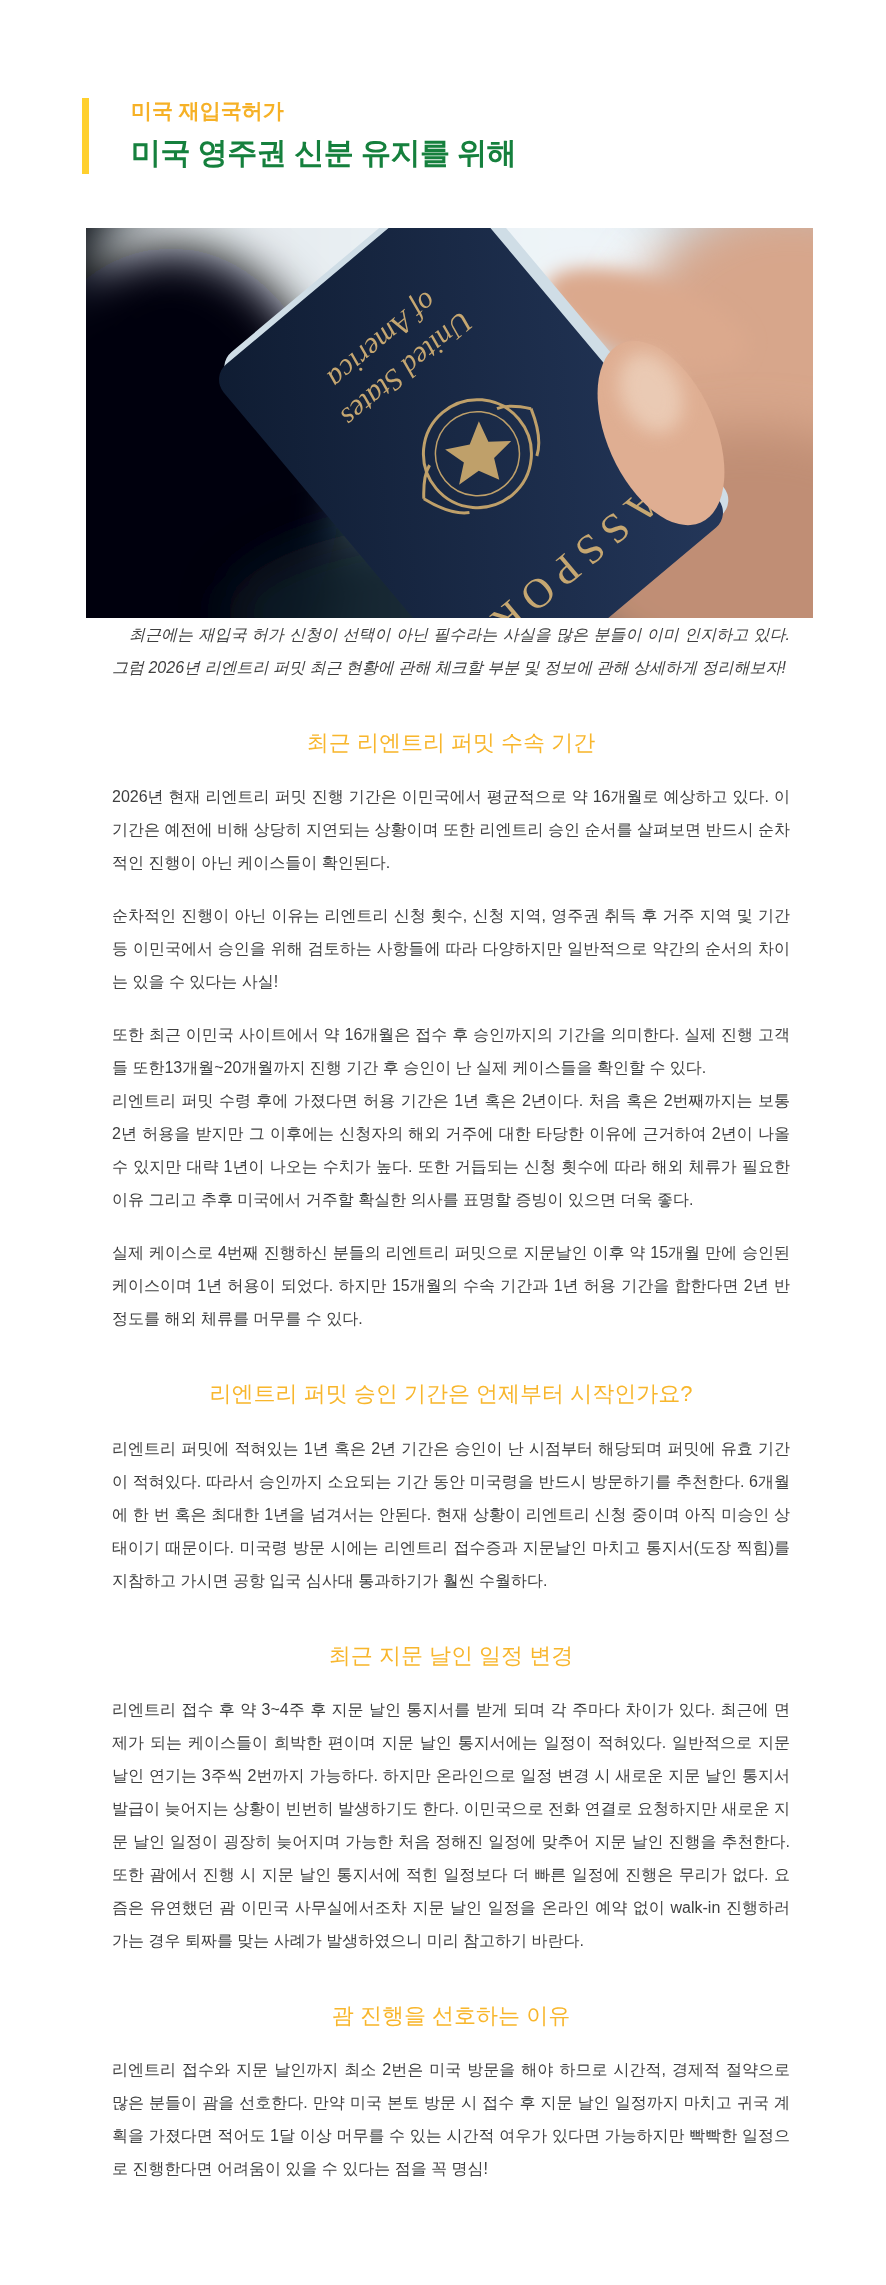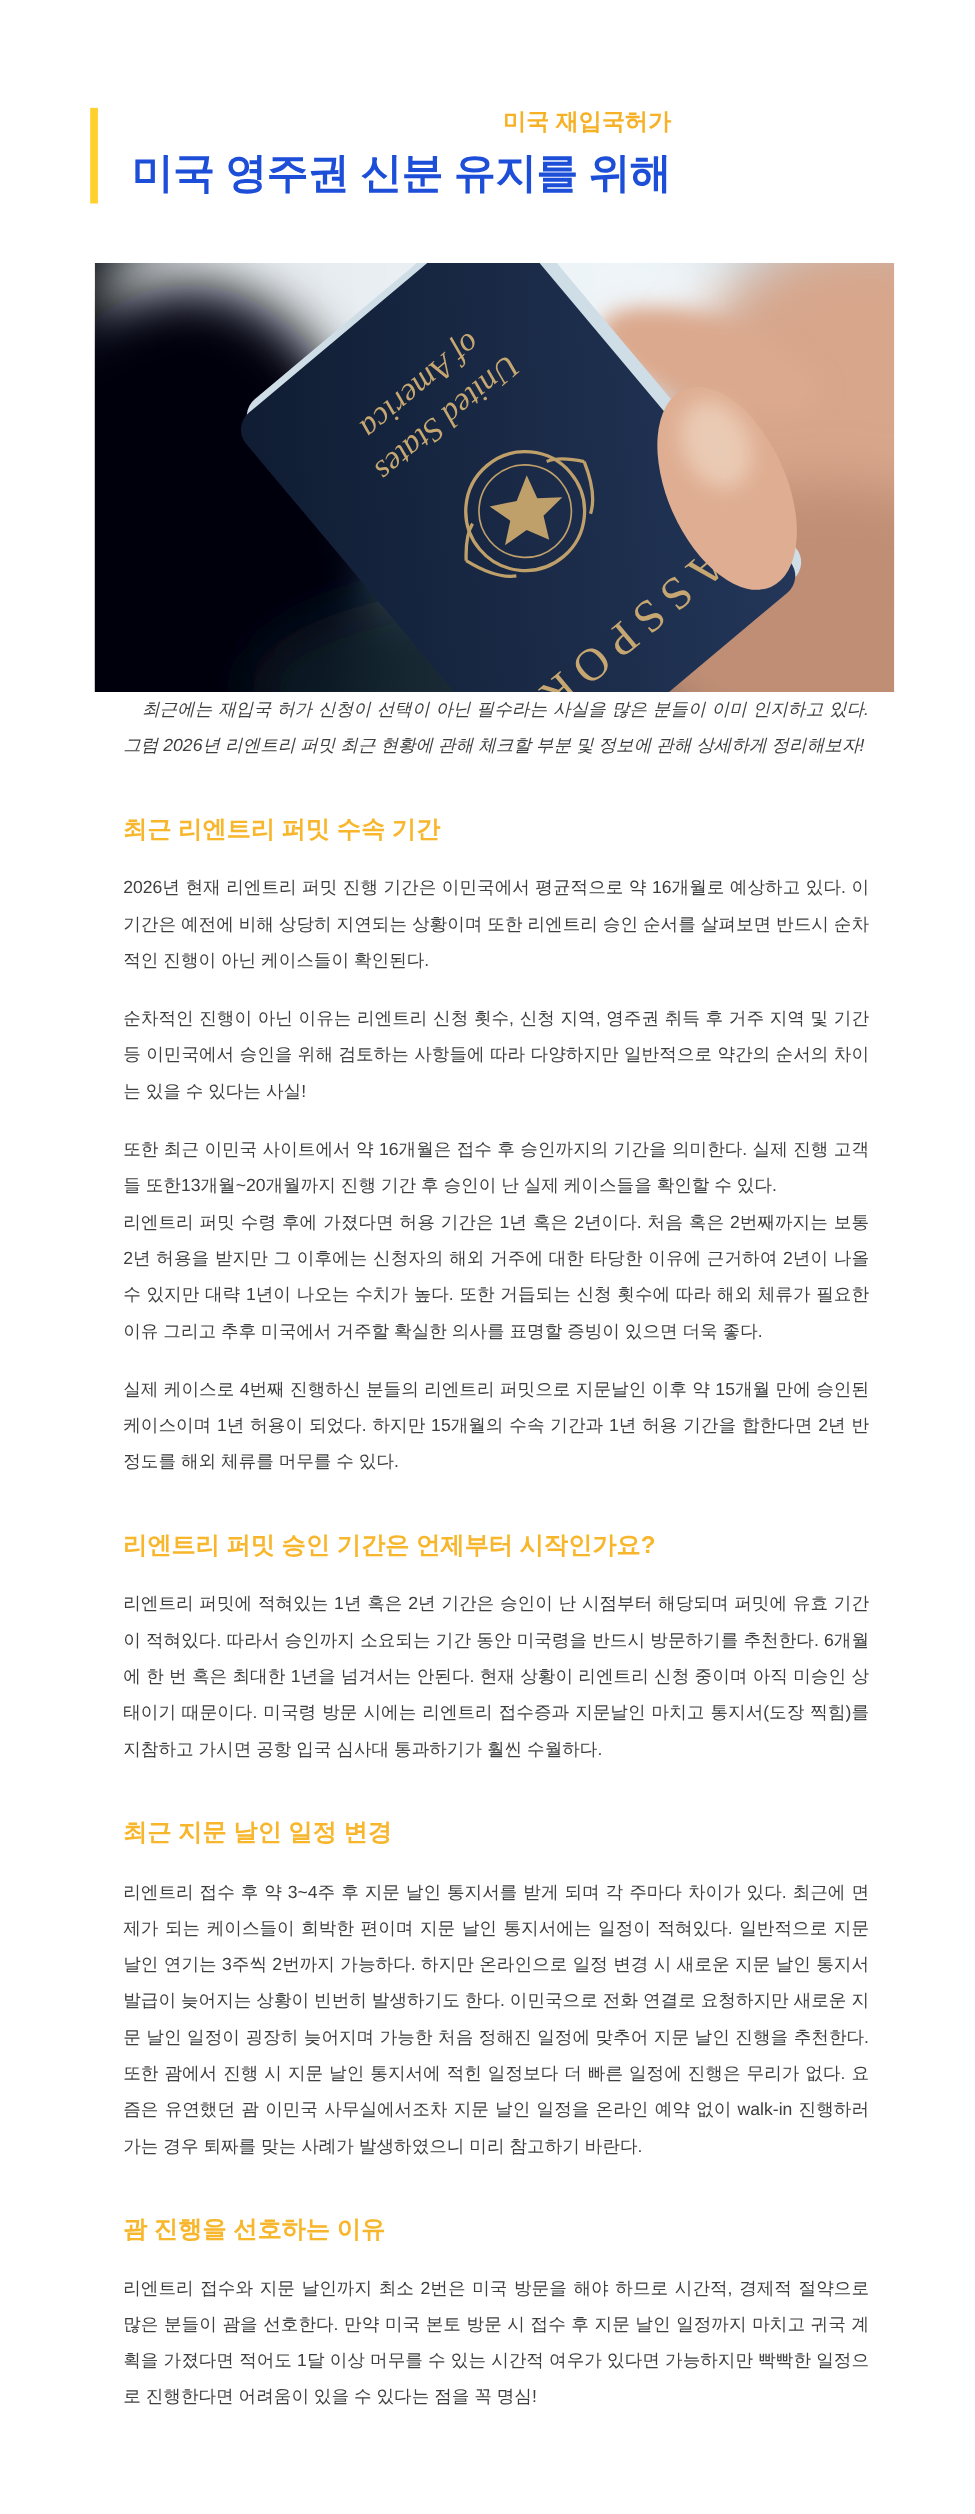--- a/index.html
+++ b/index.html
@@ -6,33 +6,33 @@
   body{
     width:886px;
     font-family:"Liberation Sans","DejaVu Sans",sans-serif;
     color:#3e3e3e;
   }
   .page{padding:98px 0 88px;}
 
   
   .hero-header{margin-left:82px;display:flex;align-items:stretch;}
   .accent-rule{width:7px;background:#ffd02e;flex:none;}
-  .header-text{padding-left:31px;text-align:right;}
+  .header-text{padding-left:42px;}
   .badge{color:#f6b126;font-weight:bold;font-size:21px;line-height:1;margin:2px 0 12px;}
-  .title{margin:0;font-size:38px;line-height:1.36;font-weight:800;color:#1d4ed8;letter-spacing:-0.5px;}
+  .title{margin:0;font-size:30px;line-height:1.36;font-weight:800;color:#15803d;letter-spacing:-0.5px;}
 
   
   .hero{margin:54px 0 0 86px;width:727px;height:390px;padding:0;overflow:hidden;}
   .hero svg{display:block;}
 
   
   .content{margin:0 96px 0 112px;}
   .content p{font-size:16px;line-height:33px;margin:0 0 20px;text-align:justify;color:#3e3e3e;}
   .intro{margin:56px 0 24px;text-indent:17px;font-style:italic;}
-  .sec-head{color:#f8b62c;font-size:22px;font-weight:700;margin:46px 0 24px;line-height:1.2;}
+  .sec-head{color:#f8b62c;font-size:22px;font-weight:400;margin:46px 0 24px;line-height:1.2;text-align:center;}
   section p:last-child{margin-bottom:0;}
 </style>
 </head>
 <body>
 
 <div class="page">
 
   <header class="hero-header">
     <div class="accent-rule"></div>
     <div class="header-text">

